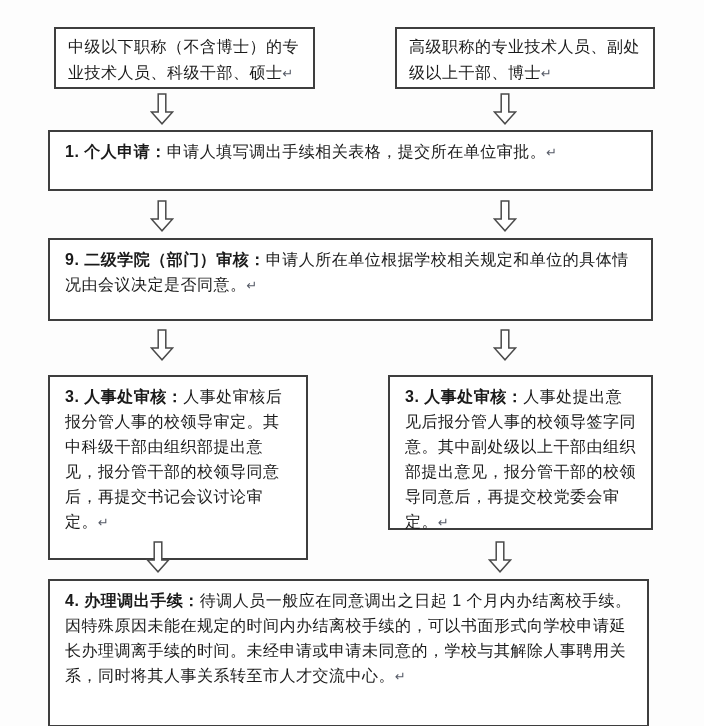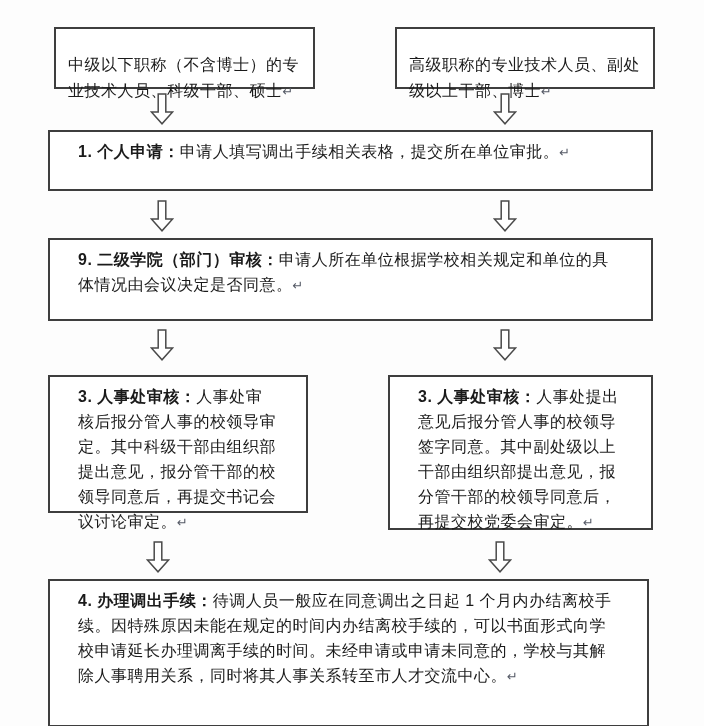--- a/index.html
+++ b/index.html
@@ -16,26 +16,26 @@
     color: #1a1a1a;
     overflow: hidden;
   }
   .fbox {
     position: absolute;
     box-sizing: border-box;
     background: #ffffff;
     border: 2px solid #3e3e3e;
     font-size: 16px;
     line-height: 25px;
-    padding: 7px 28px;
+    padding: 7px 15px;
     letter-spacing: 0.5px;
   }
   .fbox.entry {
     line-height: 26px;
-    padding: 23px 12px;
+    padding: 5px 12px;
   }
   .lbl {
     font-weight: bold;
   }
   .mark {
     color: #555a66;
     font-size: 13px;
   }
   .arrow {
     position: absolute;
@@ -46,21 +46,21 @@
     display: block;
     width: 100%;
     height: 100%;
   }
 
   
   #box-top-left   { left: 54px;  top: 27px;  width: 261px; height: 62px; }
   #box-top-right  { left: 395px; top: 27px;  width: 260px; height: 62px; }
   #box-step1      { left: 48px;  top: 130px; width: 605px; height: 61px; }
   #box-step2      { left: 48px;  top: 238px; width: 605px; height: 83px; }
-  #box-step3-left { left: 48px;  top: 375px; width: 260px; height: 138px; }
+  #box-step3-left { left: 48px;  top: 375px; width: 260px; height: 185px; }
   #box-step3-right{ left: 388px; top: 375px; width: 265px; height: 155px; }
   #box-step4      { left: 48px;  top: 579px; width: 601px; height: 148px; }
 
   #arrow-1-left  { left: 150px; top: 93px;  }
   #arrow-1-right { left: 493px; top: 93px;  }
   #arrow-2-left  { left: 150px; top: 200px; }
   #arrow-2-right { left: 493px; top: 200px; }
   #arrow-3-left  { left: 150px; top: 329px; }
   #arrow-3-right { left: 493px; top: 329px; }
   #arrow-4-left  { left: 146px; top: 541px; }

